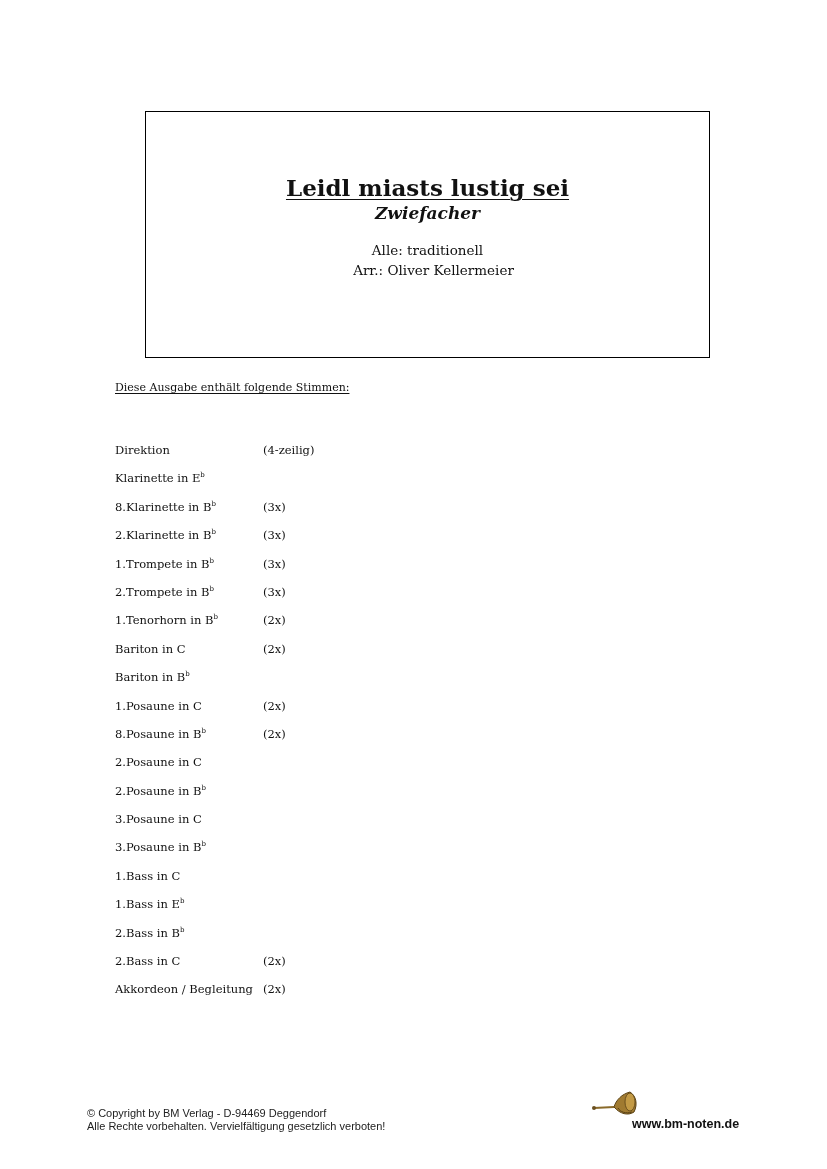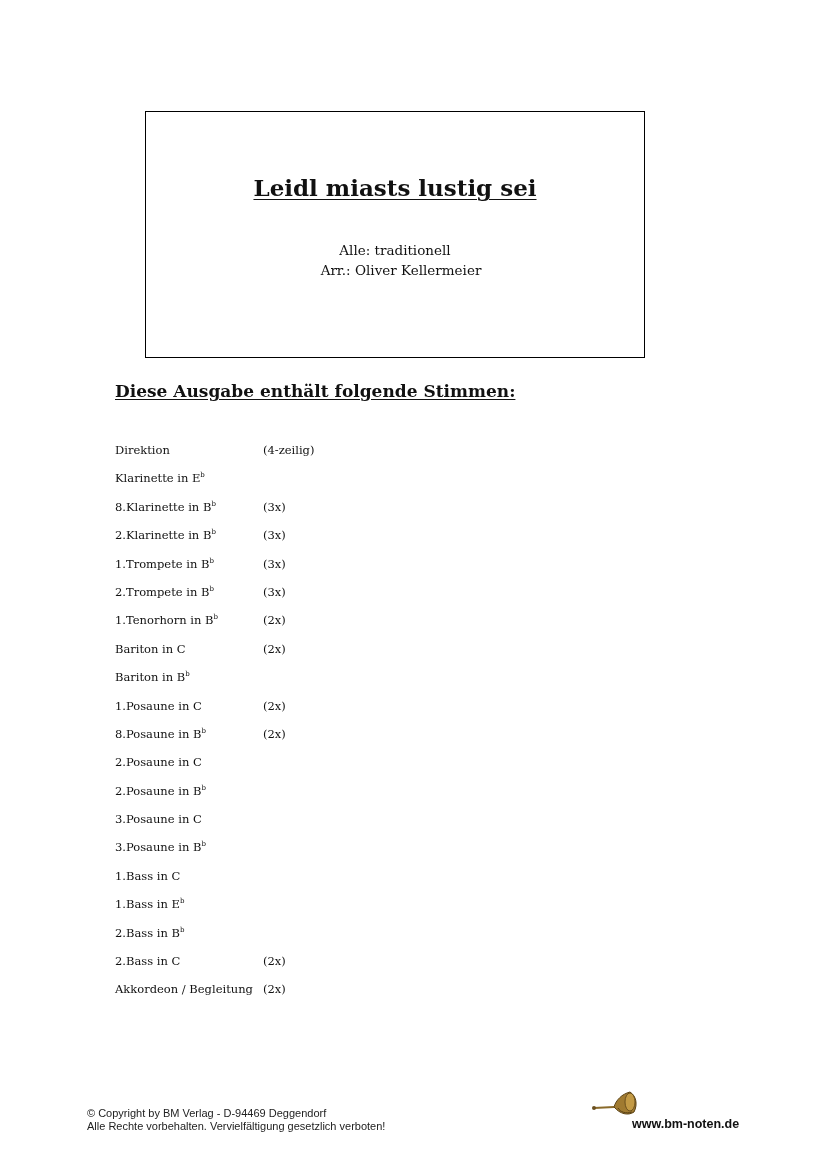--- a/index.html
+++ b/index.html
@@ -1,42 +1,43 @@
 <!DOCTYPE html>
 <html><head>
 <meta charset="utf-8">
 <style>
   html, body { margin: 0; padding: 0; background: #ffffff; }
   body { width: 827px; height: 1169px; position: relative; overflow: hidden;
          font-family: "DejaVu Serif", "Liberation Serif", serif; color: #111; }
-  .title-box { position: absolute; left: 145px; top: 111px; width: 500px; height: 247px;
+  .title-box { position: absolute; left: 145px; top: 111px; width: 565px; height: 247px;
                border: 1px solid #000; box-sizing: border-box; text-align: center; padding-left: 27px; }
   .title { position: absolute; left: 0; right: 0; top: 62px; font-size: 23px; font-weight: bold;
            text-decoration: underline; text-underline-offset: 3px; text-decoration-thickness: 1px; }
   .subtitle { position: absolute; left: 0; right: 0; top: 91px; font-size: 17px; font-weight: bold; font-style: italic; }
   .composer { position: absolute; left: 0; right: 0; top: 130px; font-size: 13.5px; }
   .arranger { position: absolute; left: 12px; right: 0; top: 150px; font-size: 13.5px; }
-  .contents-heading { position: absolute; left: 115px; top: 381px; font-size: 17px; text-decoration: underline; text-underline-offset: 2px; font-weight: bold; }
+  .contents-heading { position: absolute; left: 115px; top: 381px; font-size: 11px; text-decoration: underline; text-underline-offset: 2px; }
   .parts { position: absolute; left: 115px; top: 443px; }
   .part-row { position: relative; height: 28.4px; font-size: 11.5px; }
   .part-name { position: absolute; left: 0; top: 0; white-space: nowrap; }
   .part-name sup { font-size: 7px; vertical-align: 5px; line-height: 0; }
   .part-count { position: absolute; left: 148px; top: 0; white-space: nowrap; }
   .footer-copy { position: absolute; left: 87px; top: 1107px; font-family: "Liberation Sans", sans-serif; font-size: 11px; line-height: 12.5px; color: #222; }
   .footer-copy b { font-weight: normal; }
   .logo { position: absolute; left: 590px; top: 1086px; width: 150px; height: 48px; }
   .logo-horn { position: absolute; left: 2px; top: 4px; width: 46px; height: 28px; }
   .logo-text { position: absolute; left: 50px; top: 7px; font-family: "DejaVu Serif", serif; font-weight: bold; font-size: 21px; letter-spacing: -0.5px; color: #1a1a1a; }
   .logo-url { position: absolute; left: 42px; top: 31px; font-family: "Liberation Sans", sans-serif; font-weight: bold; font-size: 12.5px; color: #111; }
 </style>
 </head>
 <body>
 
 <div class="title-box">
   <div class="title">Leidl miasts lustig sei</div>
+  <div class="subtitle">Zwiefacher</div>
   <div class="composer">Alle: traditionell</div>
   <div class="arranger">Arr.: Oliver Kellermeier</div>
 </div>
 
 <div class="contents-heading">Diese Ausgabe enthält folgende Stimmen:</div>
 
 <div class="parts">
   <div class="part-row">
       <span class="part-name"><span>Direktion</span><sup></sup></span>
       <span class="part-count">(4-zeilig)</span>

